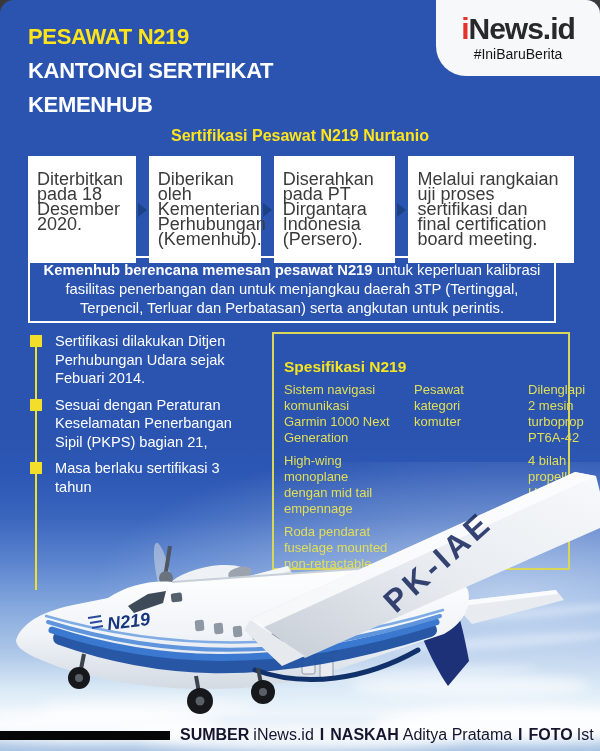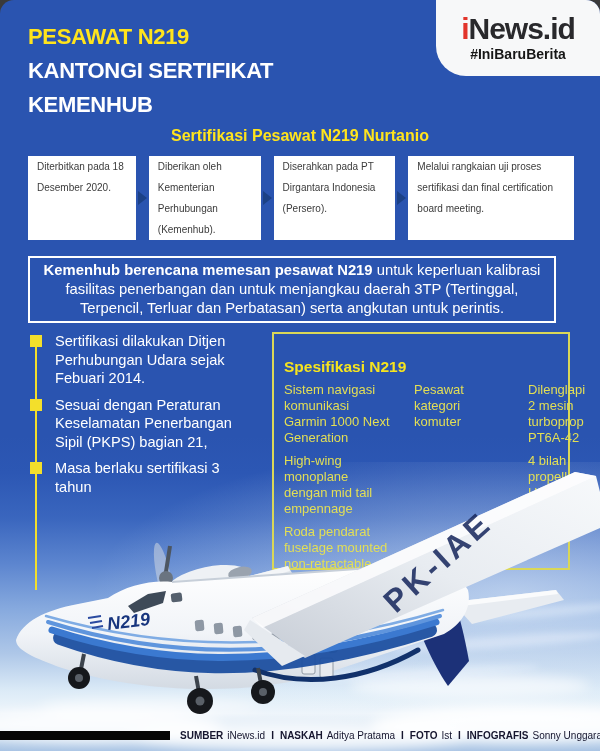--- a/index.html
+++ b/index.html
@@ -12,46 +12,46 @@
       #3a66be 69%, #5c85cf 75%, #86a9de 81%,
       #aec7e8 87%, #dcebf7 92%, #eef5fb 95%,
       #c9dbee 98%, #a9c4e4 100%);
   }
   
   .headline{position:absolute;left:28px;top:20px;font-weight:bold;font-size:22px;line-height:34px;letter-spacing:-0.3px;color:#ffffff;z-index:4;}
   .headline .l1{color:#ffe41c;}
   .logo-card{position:absolute;right:0;top:0;width:164px;height:76px;background:#f7f8f9;border-bottom-left-radius:30px;display:flex;flex-direction:column;align-items:center;justify-content:center;z-index:4;}
   .logo-text{font-size:30px;font-weight:bold;color:#29292c;letter-spacing:-1px;line-height:30px;}
   .logo-text .i{color:#e2342b;}
-  .logo-tagline{font-size:14px;font-weight:bold;color:#161616;margin-top:2px;}
+  .logo-tagline{font-size:14px;font-weight:normal;color:#161616;margin-top:2px;}
   
   .section-title{position:absolute;top:127px;left:0;right:0;text-align:center;color:#ffe41c;font-weight:bold;font-size:16px;z-index:4;}
   
   .timeline{position:absolute;top:156px;left:28px;right:26px;display:flex;justify-content:space-between;align-items:stretch;z-index:4;}
-  .step{background:#ffffff;color:#3b3b3b;font-size:10px;line-height:21px;padding:0 9px;box-sizing:border-box;}
+  .step{background:#ffffff;color:#3b3b3b;font-size:18px;line-height:15px;padding:16px 9px;box-sizing:border-box;}
   .w1{width:108px;} .w2{width:112px;} .w3{width:122px;} .w4{width:166px;}
   .arrow{align-self:center;width:0;height:0;border-left:9px solid #1c4186;border-top:7px solid transparent;border-bottom:7px solid transparent;margin:0 2px;}
   
   .banner{position:absolute;top:256px;left:28px;right:44px;border:2px solid #ffffff;color:#ffffff;text-align:center;font-size:14.8px;line-height:19px;padding:3px 10px;box-sizing:border-box;z-index:4;}
   .banner .b{font-weight:bold;}
   
   .facts{position:absolute;top:332px;left:30px;width:230px;color:#ffffff;font-size:14.6px;line-height:18.5px;z-index:4;}
   .facts .rail{position:absolute;left:5px;top:8px;width:2px;height:250px;background:#f3df2b;}
   .fact{position:relative;padding-left:25px;margin-bottom:8px;}
   .fact::before{content:"";position:absolute;left:0;top:3px;width:12px;height:12px;background:#f3df2b;}
   
   .spec{position:absolute;top:332px;left:272px;width:298px;height:238px;border:2px solid #d9d757;box-sizing:border-box;padding:24px 10px;color:#e3df55;z-index:2;}
   .spec-title{color:#f6e41e;font-weight:bold;font-size:15.5px;margin-bottom:6px;}
   .spec-grid{display:grid;grid-template-columns:106px 90px 1fr;column-gap:24px;font-size:13px;line-height:16px;}
   .spec-item{margin-bottom:7px;}
   
   .sky-light{position:absolute;top:462px;left:0;width:600px;height:289px;z-index:1;background:radial-gradient(120% 90% at 85% 45%, rgba(236,245,252,.55), rgba(236,245,252,0) 58%);}
   .plane-svg{position:absolute;top:470px;left:0;z-index:3;}
   
-  .footer{position:absolute;top:725px;left:0;right:0;height:20px;display:flex;align-items:center;z-index:5;font-size:10px;color:#15152e;white-space:nowrap;justify-content:space-between;}
+  .footer{position:absolute;top:725px;left:0;right:0;height:20px;display:flex;align-items:center;z-index:5;font-size:16px;color:#15152e;white-space:nowrap;justify-content:space-between;}
   .footer-bar{width:170px;height:9px;background:#060606;margin-right:10px;flex:none;}
   .footer .lab{font-weight:bold;margin-right:4px;}
   .footer .val{margin-right:6px;}
   .footer .sep{font-weight:bold;margin-right:6px;}
 </style>
 </head>
 <body>
 
 <div class="page">
 

